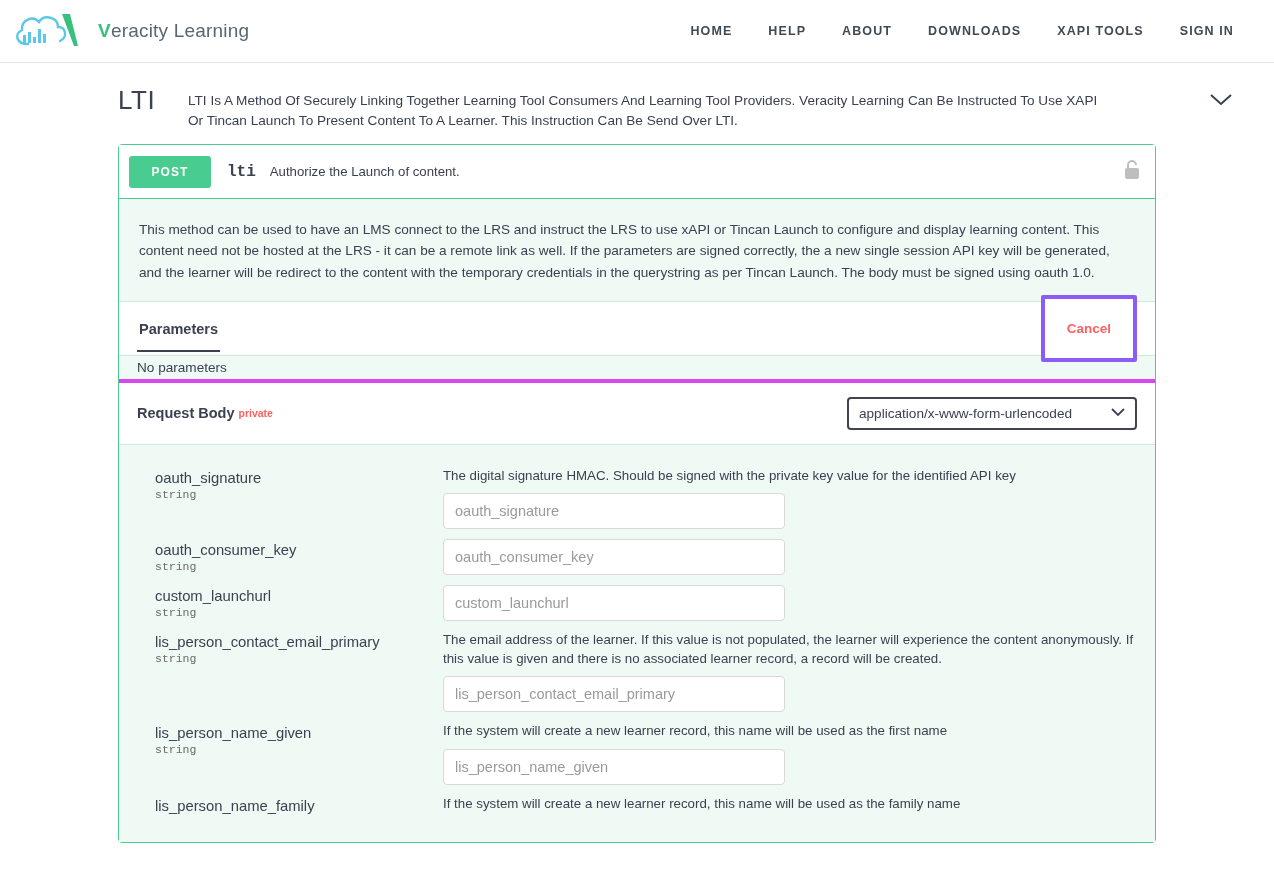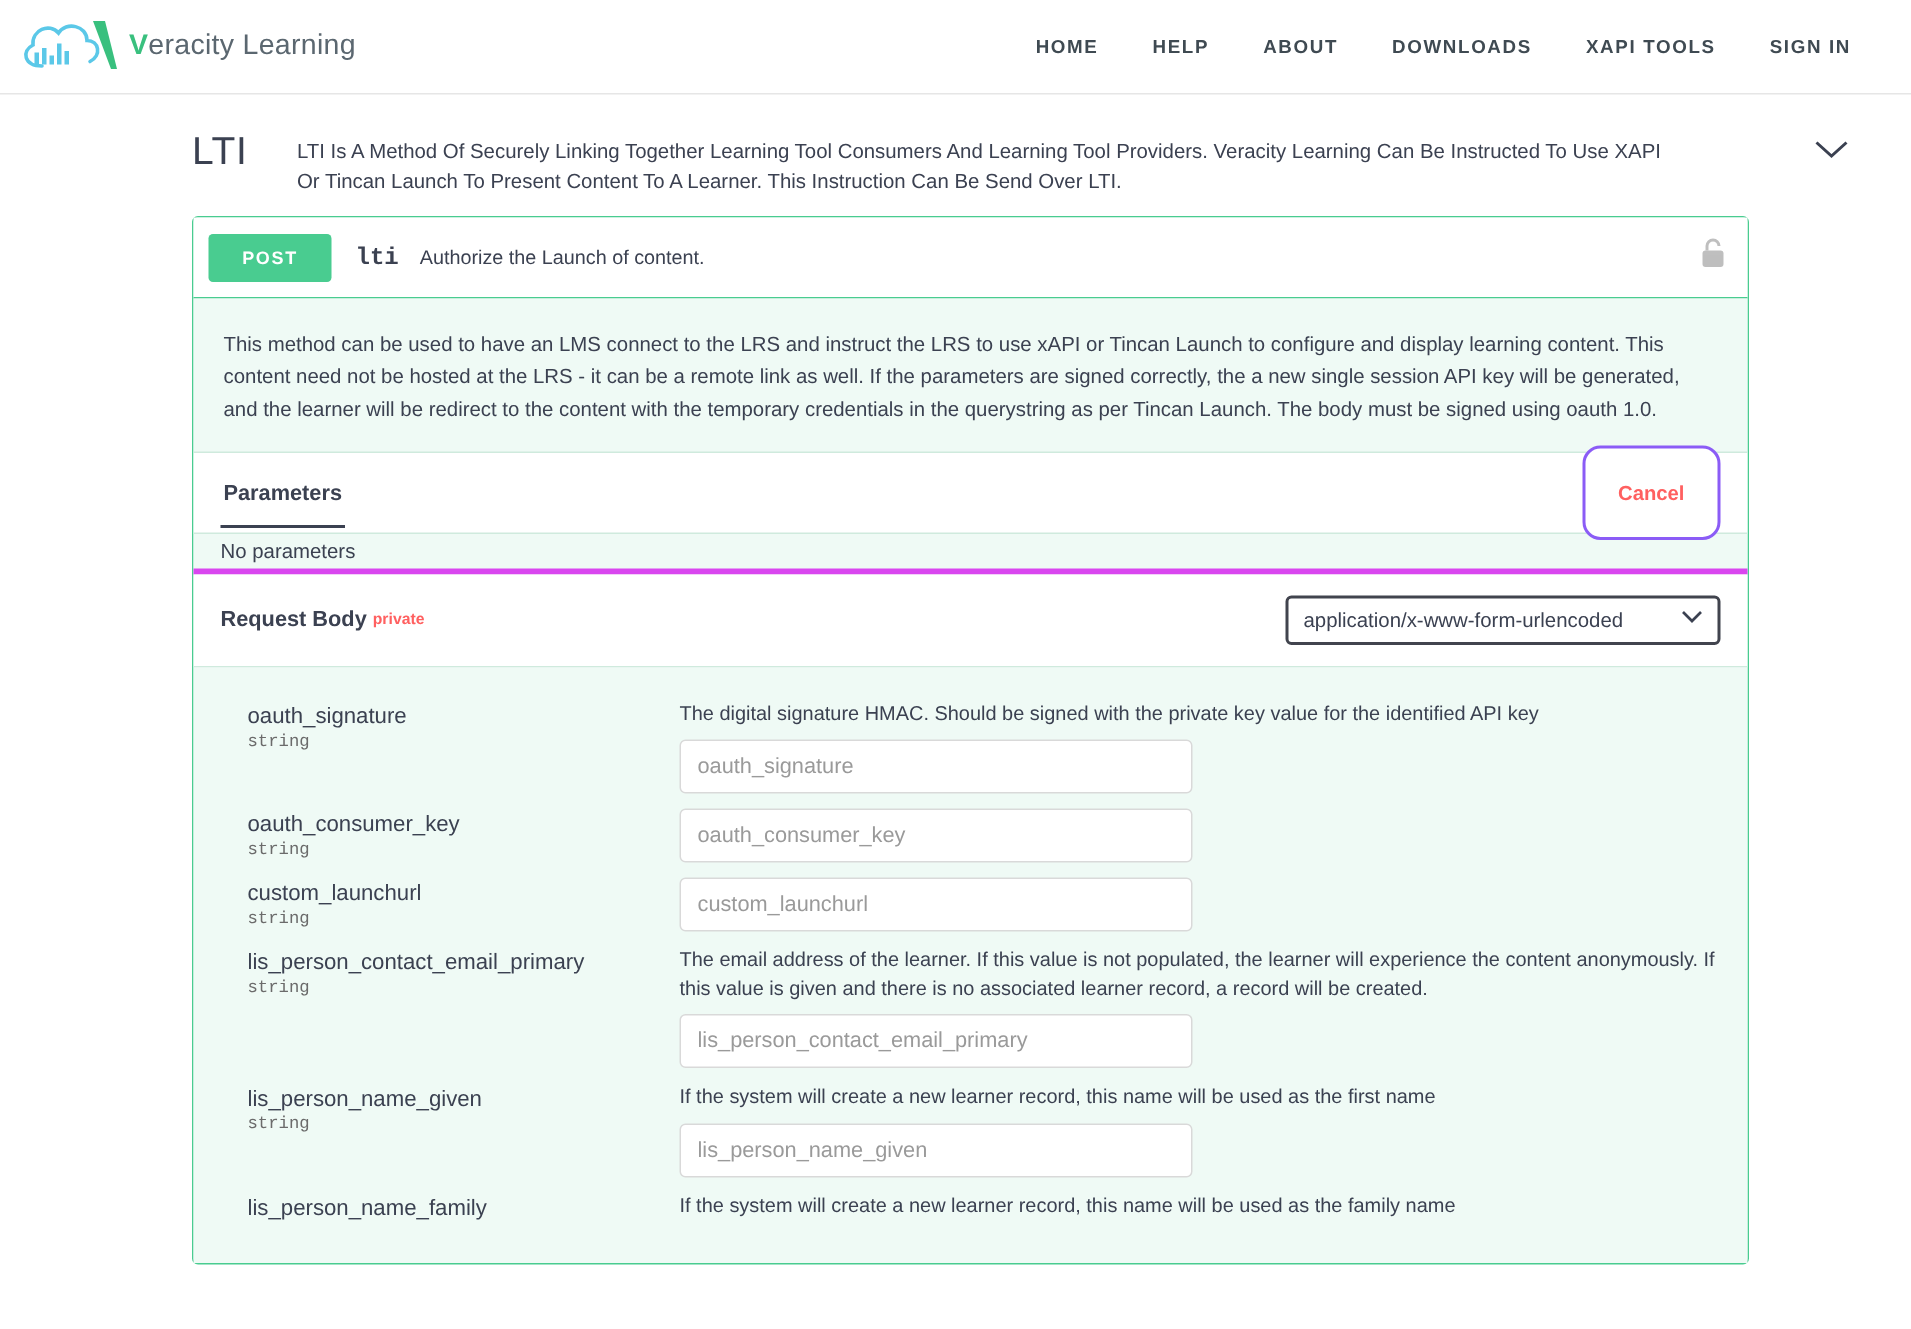--- a/index.html
+++ b/index.html
@@ -17,21 +17,21 @@
     background: #ffffff;
     border-bottom: 1px solid #e6e6e6;
     display: flex;
     align-items: center;
     padding: 0 40px 0 10px;
     position: relative;
   }
   .brand {
     display: flex;
     align-items: center;
-    gap: 0;
+    gap: 12px;
     text-align: right;
   }
   .brand-logo { width: 82px; height: 46px; position: relative; }
   .brand-text {
     font-size: 19px;
     color: #5b6770;
     letter-spacing: .2px;
     font-weight: 400;
     margin-left: -6px;
   }
@@ -49,21 +49,20 @@
     text-decoration: none;
     font-weight: 700;
   }
 
   
   .page {
     background: #ffffff;
     padding: 0;
     height: calc(886px - 63px);
     overflow: hidden;
-    margin-left: 10px;
   }
 
   .lti-header {
     display: flex;
     align-items: flex-start;
     padding: 22px 40px 14px 118px;
     position: relative;
   }
   .lti-title {
     font-size: 26px;
@@ -150,26 +149,26 @@
   }
   .tab-parameters {
     font-size: 14.5px;
     font-weight: 700;
     color: #3b4151;
     padding: 16px 2px 13px 2px;
     border-bottom: 2px solid #3b4151;
   }
   .cancel-btn {
     margin-left: auto;
-    border: 2px solid #8b5cf6;
+    border: 4px solid #8b5cf6;
     color: #ff6060;
     background: #ffffff;
     font-size: 13.5px;
     font-weight: 700;
-    border-radius: 12px;
+    border-radius: 2px;
     padding: 22px 22px;
     cursor: pointer;
     font-family: "Liberation Sans", sans-serif;
   }
 
   .no-params {
     padding: 4px 18px;
     font-size: 13.6px;
     color: #3b4151;
     background: #effaf5;

